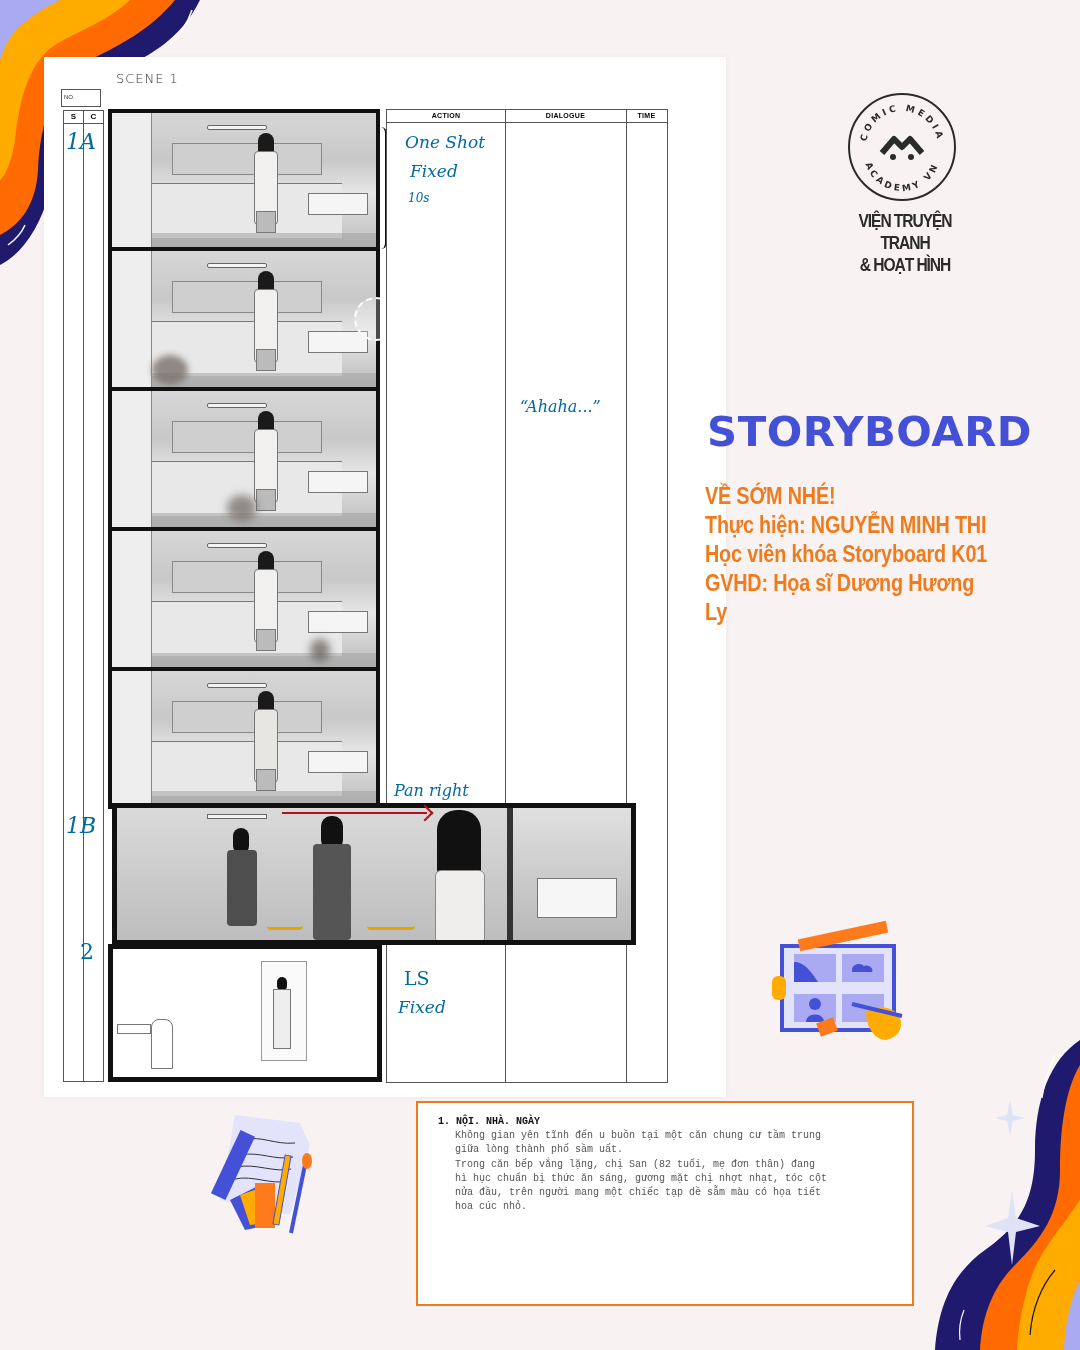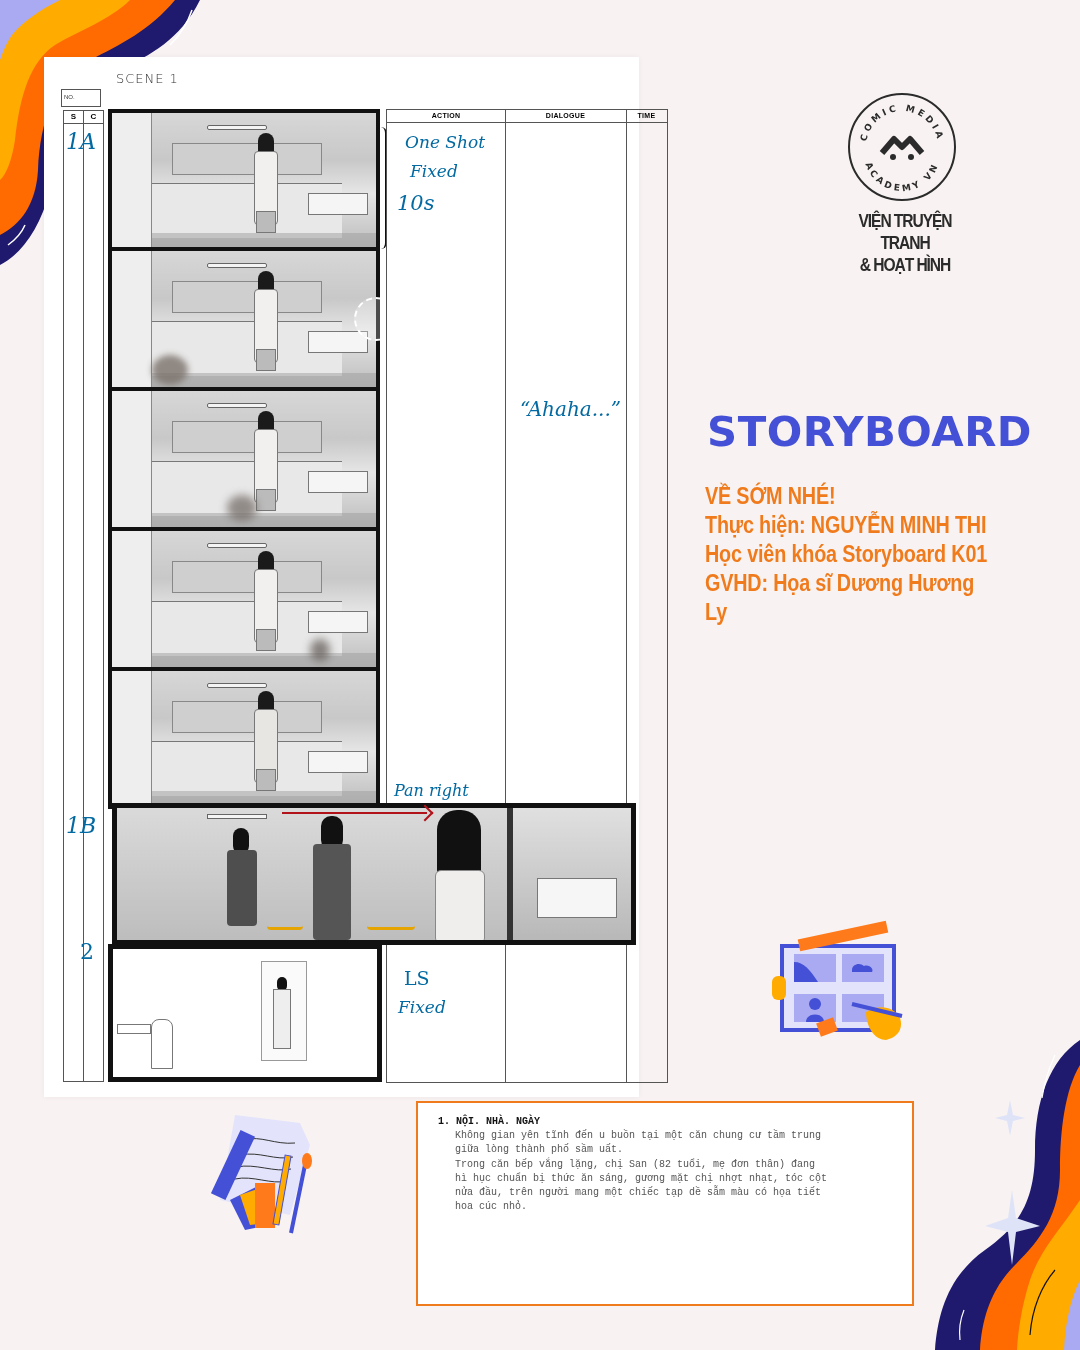--- a/index.html
+++ b/index.html
@@ -4,21 +4,21 @@
 <style>
   * { box-sizing: border-box; margin: 0; padding: 0; }
   html, body { width: 1080px; height: 1350px; overflow: hidden; }
   body {
     position: relative;
     background: #f8f3f2;
     font-family: "Liberation Sans", sans-serif;
   }
   .deco { position: absolute; }
   .sheet {
-    position: absolute; left: 44px; top: 57px; width: 595px; height: 1040px;
+    position: absolute; left: 44px; top: 57px; width: 682px; height: 1040px;
     background: #ffffff;
     box-shadow: 0 0 6px rgba(0,0,0,0.05);
   }
   .scene-label {
     position: absolute; left: 72px; top: 14px;
     font-family: "DejaVu Sans", sans-serif; font-size: 13px; color: #333;
     letter-spacing: 1px; font-weight: 300;
   }
   .no-box {
     position: absolute; left: 17px; top: 32px; width: 40px; height: 18px;
@@ -251,22 +251,22 @@
       <span style="width:118px">ACTION</span>
       <span style="width:121px">DIALOGUE</span>
       <span style="width:41px">TIME</span>
     </div>
     <div class="col-line" style="left:118px"></div>
     <div class="col-line" style="left:239px"></div>
   </div>
 
   <div class="hand" style="left:361px;top:75px;font-size:17px;">One Shot</div>
   <div class="hand" style="left:366px;top:104px;font-size:17px;">Fixed</div>
-  <div class="hand" style="left:353px;top:134px;font-size:21px;">10s</div>
-  <div class="hand" style="left:476px;top:340px;font-size:20px;">“Ahaha...”</div>
+  <div class="hand" style="left:364px;top:134px;font-size:12px;">10s</div>
+  <div class="hand" style="left:476px;top:340px;font-size:16px;">“Ahaha...”</div>
 
   <div class="hand" style="left:350px;top:724px;font-size:16px;">Pan right</div>
   <div class="frame-1b">
     <div class="part" style="left:0;width:390px;background:linear-gradient(180deg,#dadada,#bdbdbd);"></div>
     <div style="position:absolute;left:90px;top:6px;width:60px;height:5px;background:#f4f4f4;border:1px solid #666;"></div>
     <div style="position:absolute;left:110px;top:20px;width:30px;height:100px;">
       <div style="position:absolute;left:6px;top:0;width:16px;height:26px;background:#111;border-radius:8px;"></div>
       <div style="position:absolute;left:0;top:22px;width:30px;height:76px;background:#4e4e4e;border-radius:4px;"></div>
     </div>
     <div style="position:absolute;left:196px;top:8px;width:38px;height:124px;">

